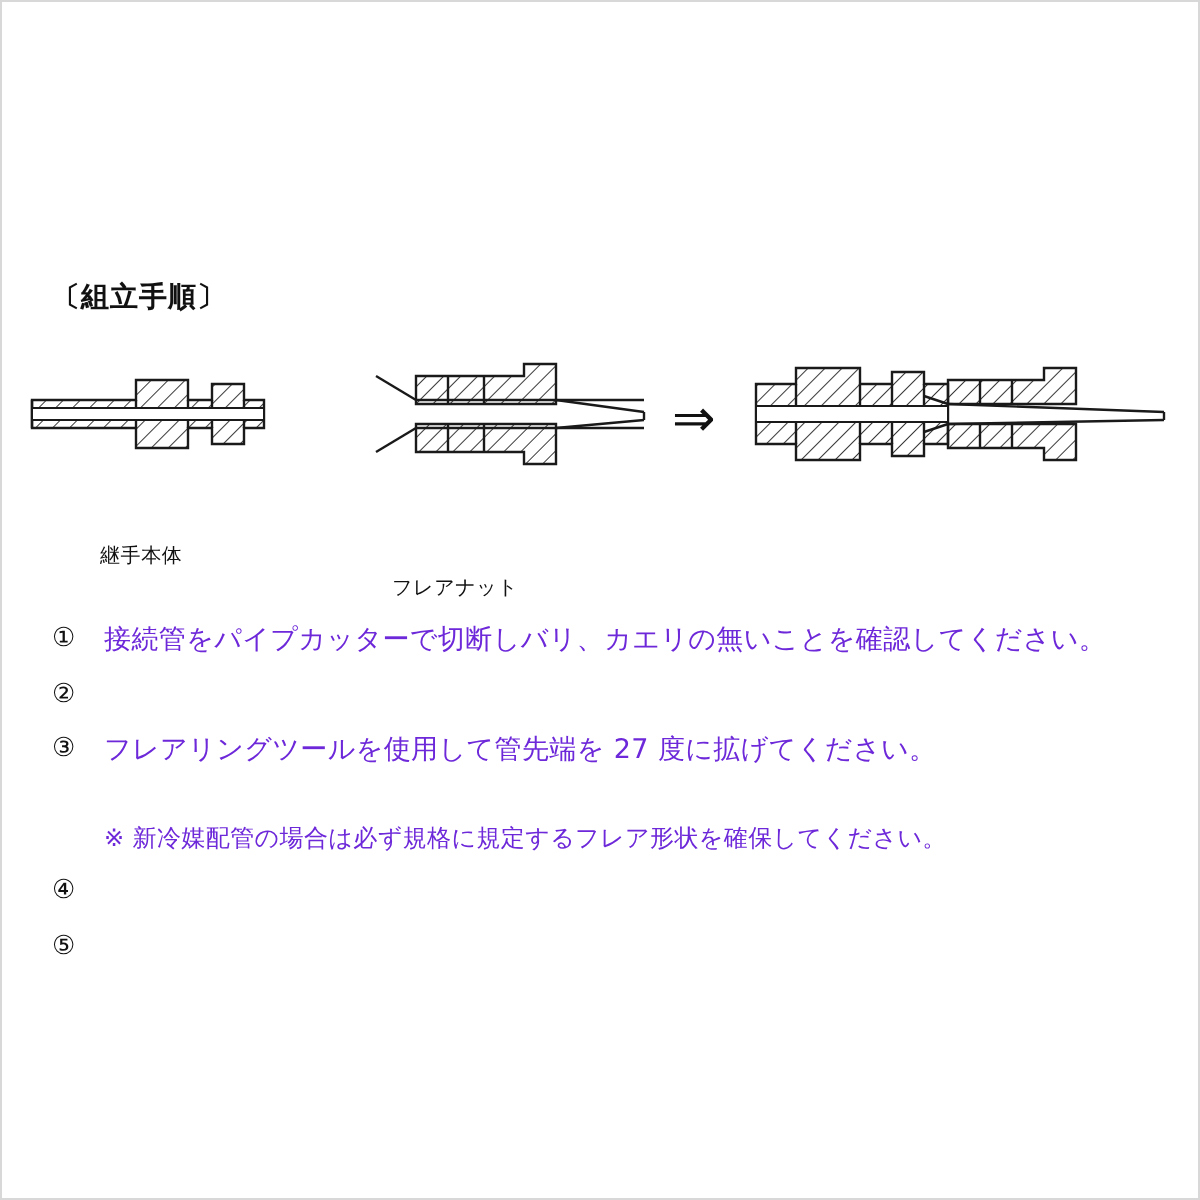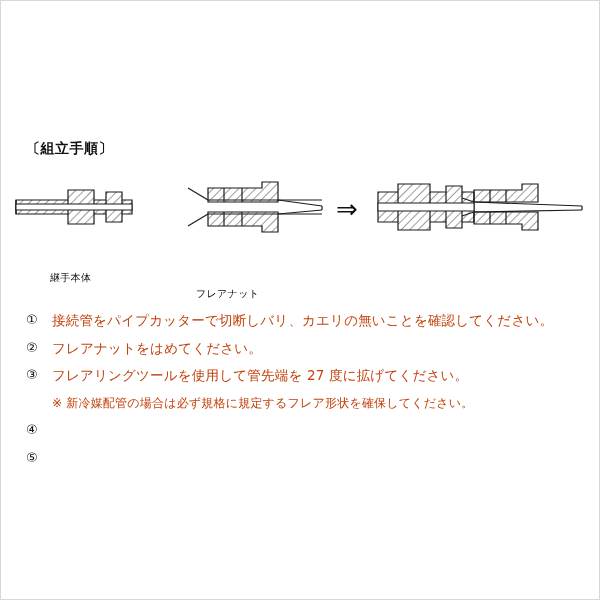--- a/index.html
+++ b/index.html
@@ -73,28 +73,29 @@
   .step-num {
     width: 26px;
     flex: 0 0 26px;
     font-size: 13px;
     line-height: 20px;
     color: #111;
   }
   .step-text {
     font-size: 13.5px;
     line-height: 20px;
-    color: #c2410c;
+    color: #6d28d9;
     letter-spacing: 0.2px;
     white-space: nowrap;
   }
   .step-row.note .step-num { width: 0; flex: 0 0 0; }
   .step-row.note .step-text {
     font-size: 12px;
     padding-left: 26px;
+    margin-top: 16px;
   }
 </style>
 </head>
 <body>
 
 <div id="page">
 
   <div class="section-title">〔組立手順〕</div>
 
   <svg id="diagram" viewBox="0 0 580 130">
@@ -179,21 +180,20 @@
   <div class="caption body-cap">継手本体</div>
   <div class="caption nut-cap">フレアナット</div>
 
   <div id="steps">
     <div class="step-row">
       <span class="step-num">①</span>
       <span class="step-text">接続管をパイプカッターで切断しバリ、カエリの無いことを確認してください。</span>
     </div>
     <div class="step-row">
       <span class="step-num">②</span>
-      <span class="step-text">フレアナットをはめてください。</span>
     </div>
     <div class="step-row">
       <span class="step-num">③</span>
       <span class="step-text">フレアリングツールを使用して管先端を 27 度に拡げてください。</span>
     </div>
     <div class="step-row note">
       <span class="step-num"></span>
       <span class="step-text">※ 新冷媒配管の場合は必ず規格に規定するフレア形状を確保してください。</span>
     </div>
     <div class="step-row">

